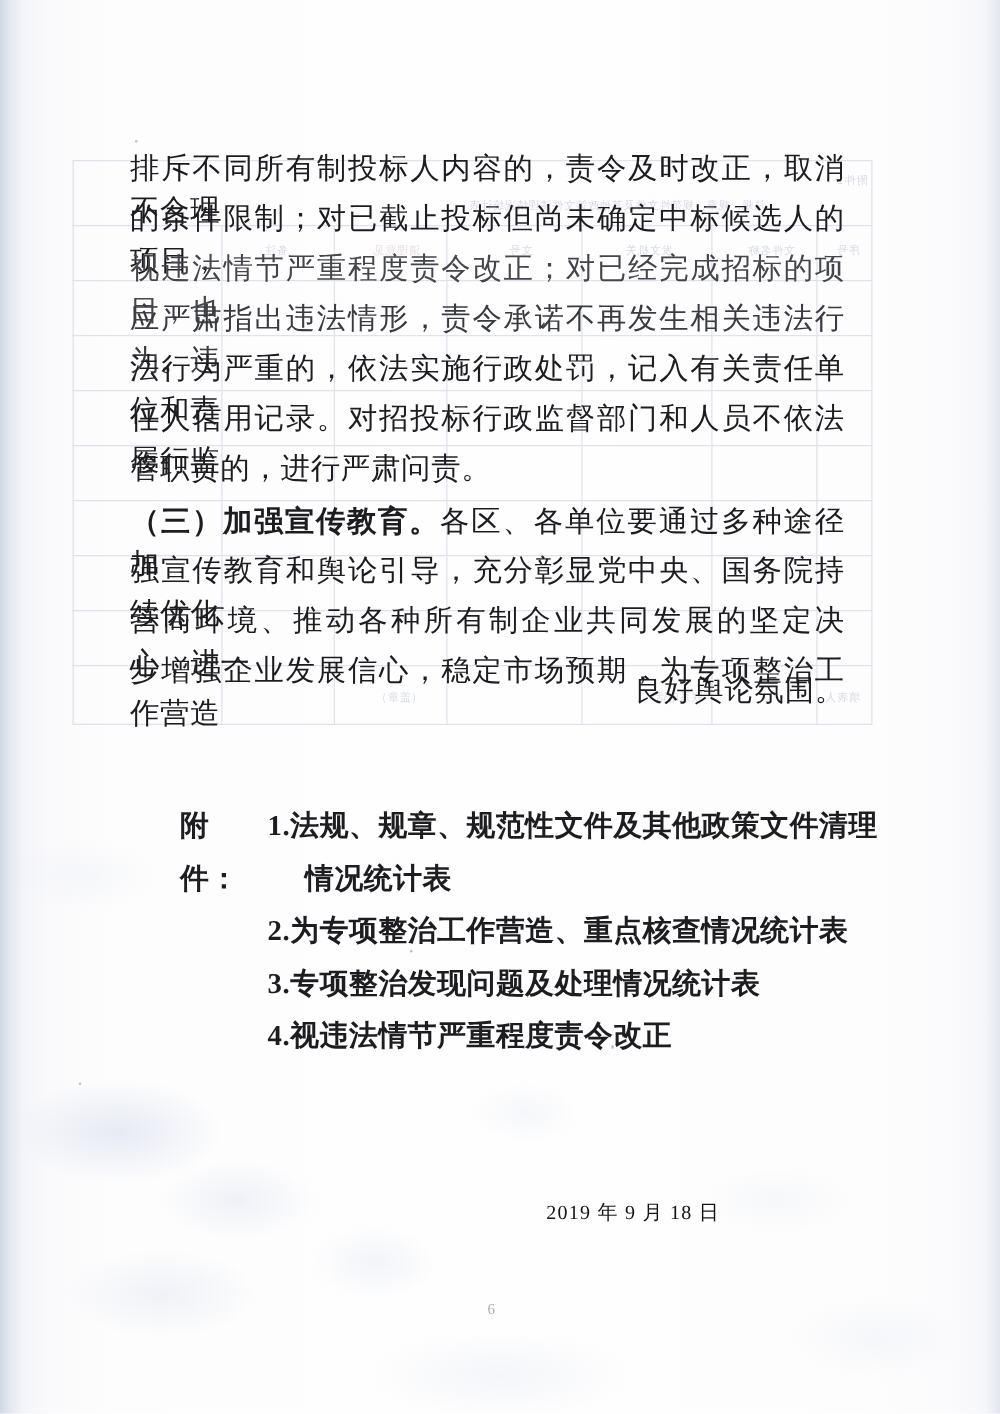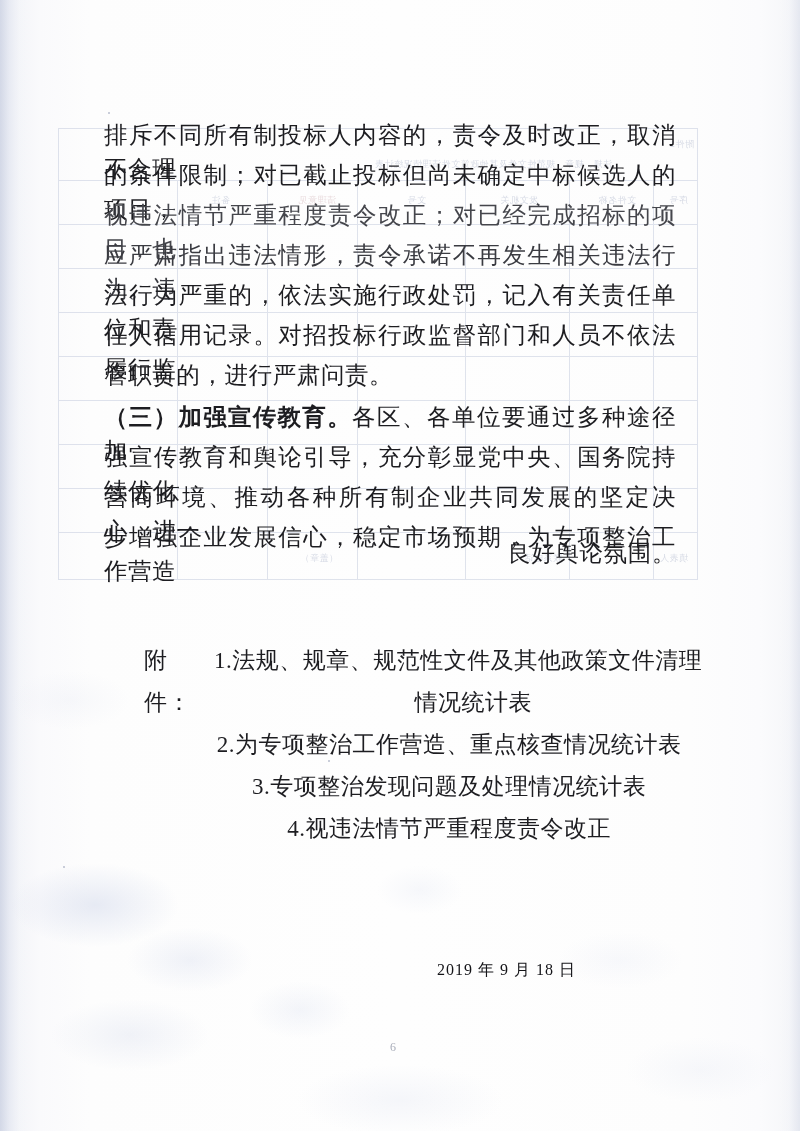--- a/index.html
+++ b/index.html
@@ -145,23 +145,23 @@
   .attach {
     position: absolute;
     left: 144px;
     top: 640px;
     width: 540px;
     font-size: 23px;
     line-height: 42px;
     color: #1d1d21;
     letter-spacing: 0.5px;
   }
-  .attach-row { display: flex; align-items: flex-start; }
+  .attach-row { display: flex; align-items: flex-start; font-weight: bold; }
   .attach-label { width: 70px; flex: none; }
-  .attach-items { flex: 1; text-align: center; }
+  .attach-items { flex: 1; }
   .attach-item { white-space: nowrap; }
   .attach-cont { padding-left: 30px; }
 
   
   .date-line {
     position: absolute;
     left: 437px;
     top: 960px;
     font-size: 16px;
     color: #141418;

